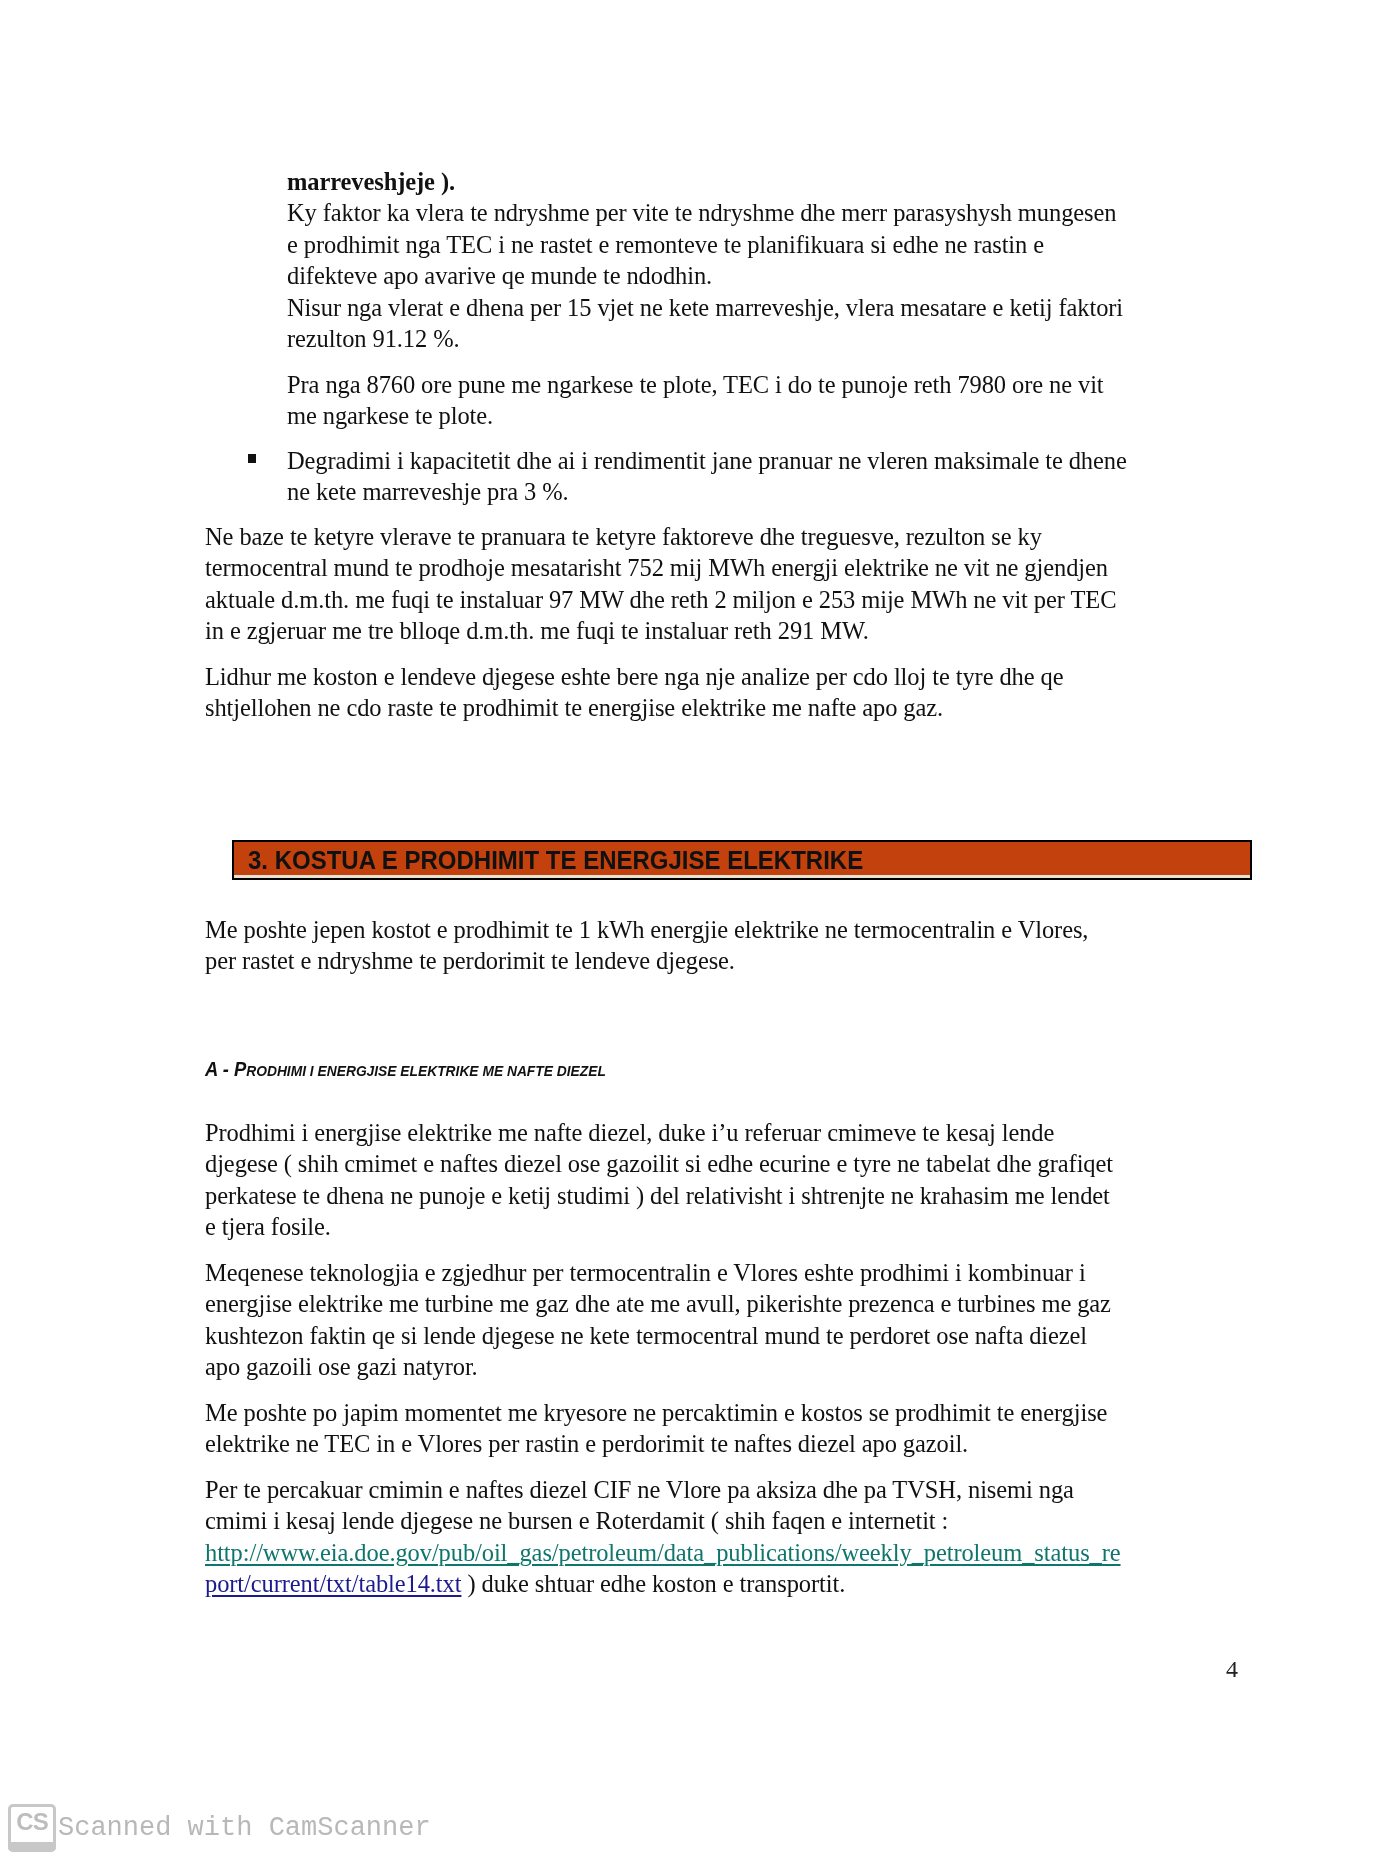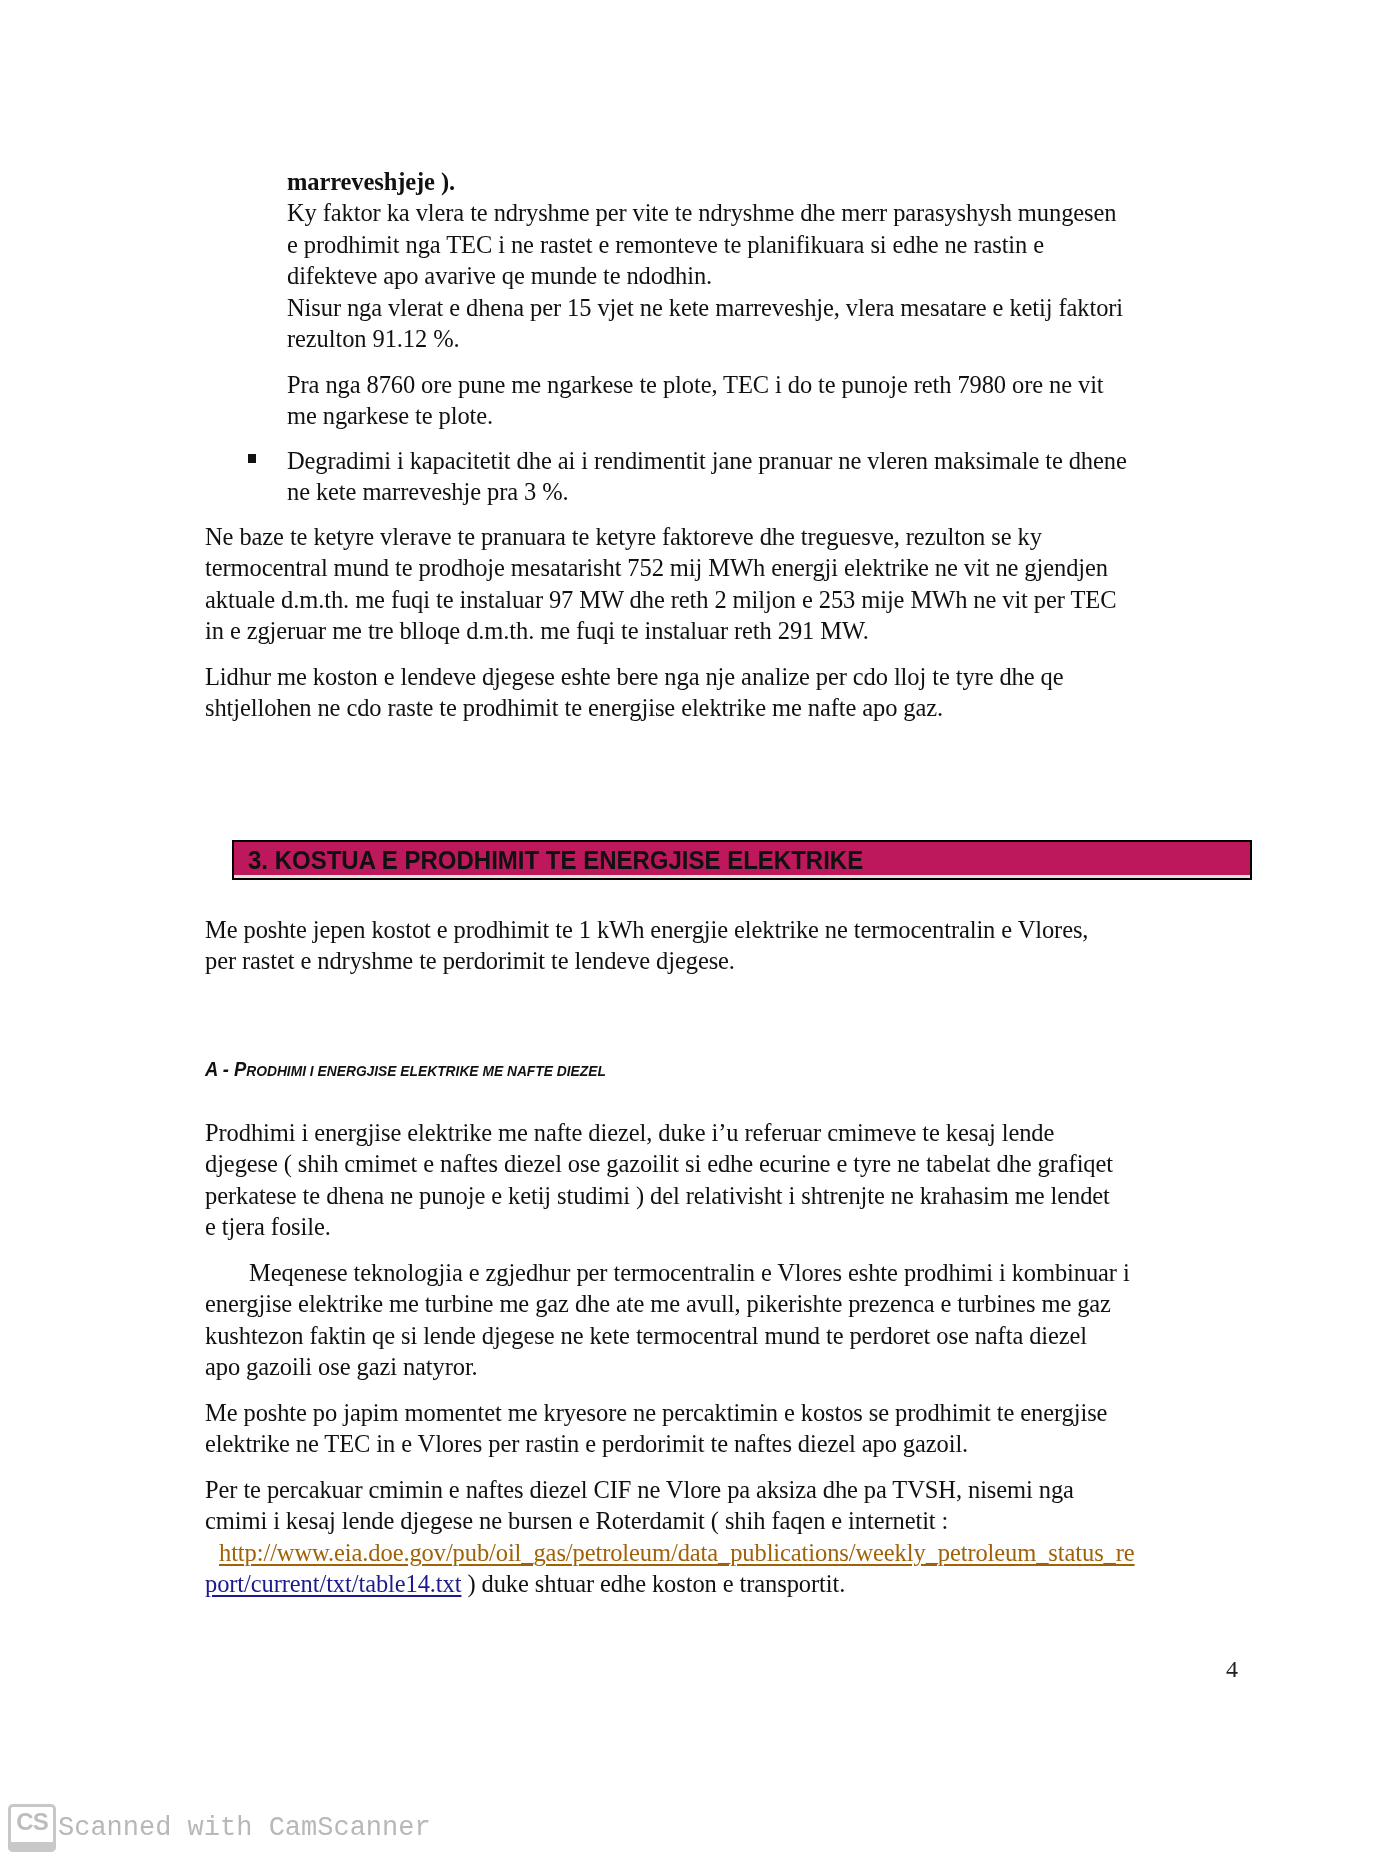--- a/index.html
+++ b/index.html
@@ -91,57 +91,57 @@
   <div class="line" style="left:205px; top:552px;">termocentral mund te prodhoje mesatarisht 752 mij  MWh energji elektrike ne vit ne gjendjen</div>
   <div class="line" style="left:205px; top:584px;">aktuale d.m.th. me fuqi te instaluar 97 MW dhe reth 2 miljon e 253 mije MWh ne vit per TEC</div>
   <div class="line" style="left:205px; top:615px;">in e zgjeruar me tre blloqe d.m.th. me fuqi te instaluar reth 291 MW.</div>
 </div>
 
 <div>
   <div class="line" style="left:205px; top:661px;">Lidhur me koston e lendeve djegese eshte bere nga nje analize per cdo lloj te tyre dhe qe</div>
   <div class="line" style="left:205px; top:692px;">shtjellohen ne cdo raste te prodhimit te energjise elektrike me nafte apo gaz.</div>
 </div>
 
-<div class="heading-box" style="background: #be185d;">
+<div class="heading-box" style="background: #c2410c;">
   <div class="heading-text">3.  KOSTUA E PRODHIMIT TE ENERGJISE ELEKTRIKE</div>
 </div>
 
 <div>
   <div class="line" style="left:205px; top:914px;">Me poshte jepen kostot e prodhimit te 1 kWh energjie elektrike ne termocentralin e Vlores,</div>
   <div class="line" style="left:205px; top:945px;">per rastet e ndryshme te perdorimit te lendeve djegese.</div>
 </div>
 
 <div class="subheading">
   <span class="big">A - P</span><span>RODHIMI I ENERGJISE ELEKTRIKE ME NAFTE DIEZEL</span>
 </div>
 
 <div>
   <div class="line" style="left:205px; top:1117px;">Prodhimi i energjise elektrike me nafte diezel, duke i’u referuar cmimeve te kesaj lende</div>
   <div class="line" style="left:205px; top:1148px;">djegese ( shih cmimet e naftes diezel ose gazoilit si edhe ecurine e tyre ne tabelat dhe grafiqet</div>
   <div class="line" style="left:205px; top:1180px;">perkatese te dhena ne punoje e ketij studimi ) del relativisht i shtrenjte ne krahasim me lendet</div>
   <div class="line" style="left:205px; top:1211px;">e tjera fosile.</div>
 </div>
 
 <div>
-  <div class="line" style="left:205px; top:1257px;margin-left:44px;">Meqenese teknologjia e zgjedhur per termocentralin e Vlores eshte prodhimi i kombinuar i</div>
+  <div class="line" style="left:205px; top:1257px;">Meqenese teknologjia e zgjedhur per termocentralin e Vlores eshte prodhimi i kombinuar i</div>
   <div class="line" style="left:205px; top:1288px;">energjise elektrike me turbine me gaz dhe ate me avull, pikerishte prezenca e turbines me gaz</div>
   <div class="line" style="left:205px; top:1320px;">kushtezon faktin qe si lende djegese ne kete termocentral mund te perdoret ose nafta diezel</div>
   <div class="line" style="left:205px; top:1351px;">apo gazoili ose gazi natyror.</div>
 </div>
 
 <div>
   <div class="line" style="left:205px; top:1397px;">Me poshte po japim momentet me kryesore ne percaktimin e kostos se prodhimit te energjise</div>
   <div class="line" style="left:205px; top:1428px;">elektrike ne TEC in e Vlores per rastin e perdorimit te naftes diezel apo gazoil.</div>
 </div>
 
 <div>
   <div class="line" style="left:205px; top:1474px;">Per te percakuar cmimin e naftes diezel CIF ne Vlore pa aksiza dhe pa TVSH, nisemi nga</div>
   <div class="line" style="left:205px; top:1505px;">cmimi i kesaj lende djegese ne bursen e Roterdamit ( shih faqen e internetit :</div>
   <div class="line" style="left:205px; top:1537px;">
-    <a class="link" style="color: #a16207; margin-left: 14px;">http://www.eia.doe.gov/pub/oil_gas/petroleum/data_publications/weekly_petroleum_status_re</a>
+    <a class="link" style="color: #0f766e;">http://www.eia.doe.gov/pub/oil_gas/petroleum/data_publications/weekly_petroleum_status_re</a>
   </div>
   <div class="line" style="left:205px; top:1568px;">
     <a class="link" style="color: rgb(27, 27, 143);">port/current/txt/table14.txt</a><span> ) duke shtuar edhe koston e transportit.</span>
   </div>
 </div>
 
 <div class="page-number">4</div>
 
 <div class="watermark">
   <div class="cs-logo">

